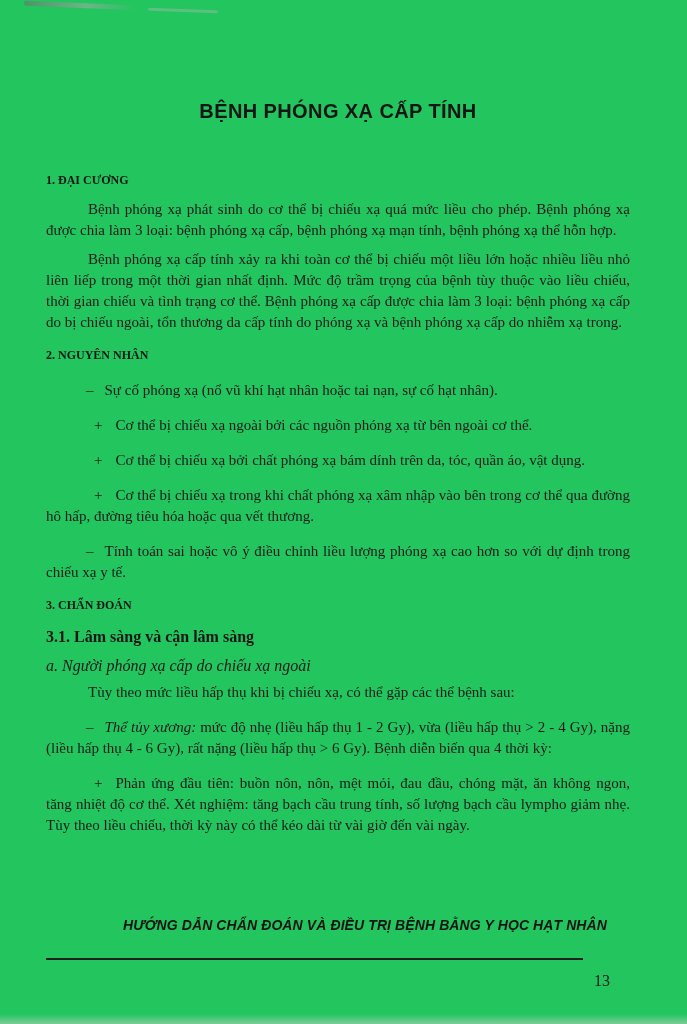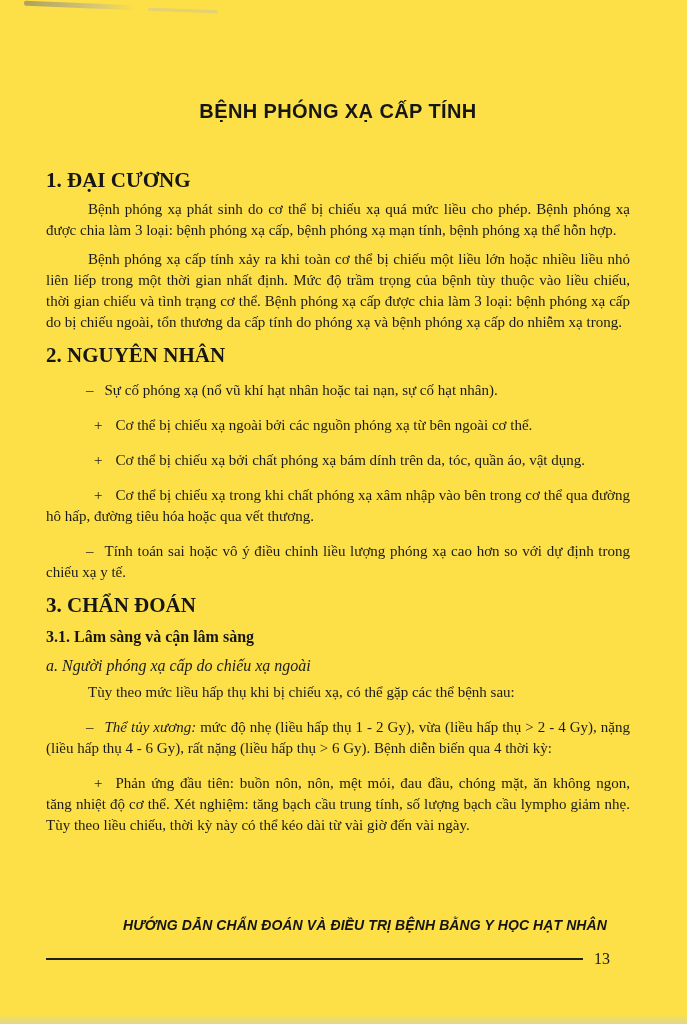--- a/index.html
+++ b/index.html
@@ -1,21 +1,21 @@
 <!DOCTYPE html>
 <html lang="vi"><head>
 <meta charset="utf-8">
 <style>
   html, body { margin: 0; padding: 0; background: #ffffff; }
 
   .page {
     position: relative;
     width: 687px;
     height: 1024px;
-    background: #fde047;
+    background: #22c55e;
     overflow: hidden;
     font-family: "Liberation Serif", "DejaVu Serif", serif;
     color: #1b1b1b;
   }
 
   
   .smudge-a {
     position: absolute; left: 24px; top: 3px; width: 112px; height: 5px;
     background: linear-gradient(to right, #6e6e6e, #a8a8a8 55%, rgba(200,200,200,0));
     transform: rotate(2.5deg); border-radius: 2px; opacity: .55;
@@ -36,21 +36,21 @@
 
   .doc-title {
     margin: 97px 0 0 0;
     font-family: "Liberation Sans", "DejaVu Sans", sans-serif;
     font-size: 20px; line-height: 28px; font-weight: bold;
     letter-spacing: 0.4px; text-align: center; color: #161616;
   }
 
   .sec-heading {
     margin: 11px 0 0 0;
-    font-size: 21px; line-height: 22px; font-weight: bold;
+    font-size: 12px; line-height: 22px; font-weight: bold;
     text-align: left; color: #161616;
   }
   .sec-heading.first { margin-top: 44px; }
 
   .subsec-heading {
     margin: 10px 0 8px 0;
     font-size: 16px; line-height: 21px; font-weight: bold;
     text-align: left; color: #161616;
   }
   .subsubsec-heading {
@@ -67,21 +67,21 @@
   .li.plus { text-indent: 48px; }
   .li.dash .marker { padding-right: 11px; }
   .li.plus .marker { padding-right: 13px; }
   .li .lead { font-style: italic; }
 
   .footer-rule {
     position: absolute; left: 46px; top: 958px; width: 537px; height: 2px;
     background: #202020;
   }
   .page-number {
-    position: absolute; left: 594px; top: 949px;
+    position: absolute; left: 594px; top: 971px;
     font-size: 16px; line-height: 20px; color: #1b1b1b;
   }
   .running-title {
     position: absolute; left: 47px; top: 916px; width: 560px;
     font-family: "Liberation Sans", "DejaVu Sans", sans-serif;
     font-size: 14px; line-height: 18px; font-weight: bold; font-style: italic;
     letter-spacing: 0.1px; color: #141414; text-align: right;
   }
 </style>
 </head>

